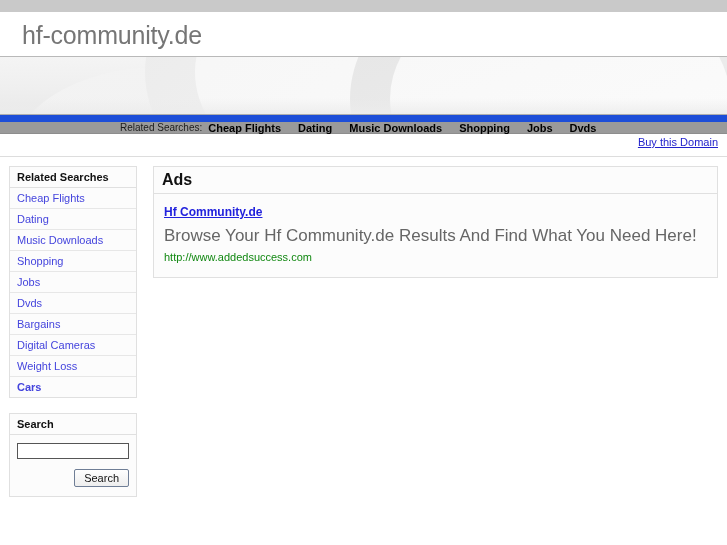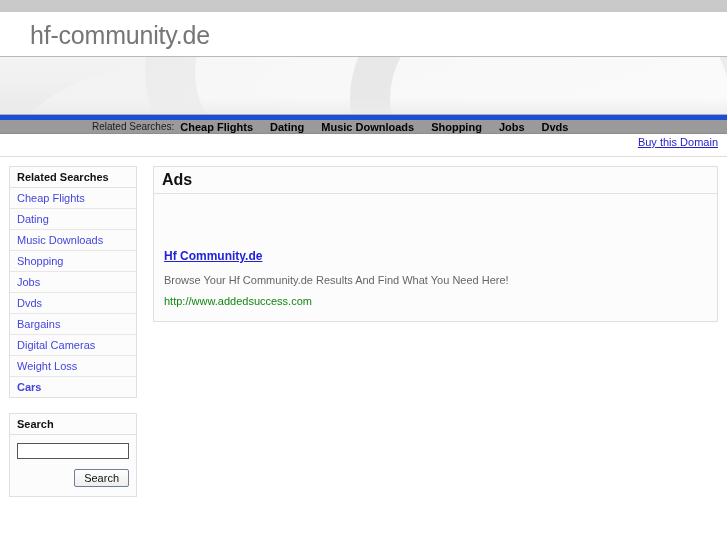--- a/index.html
+++ b/index.html
@@ -27,21 +27,21 @@
 
   
   .title-band {
     height: 44px;
     background: #ffffff;
     position: relative;
     border-bottom: 1px solid #b9b9b9;
   }
   .site-title {
     position: absolute;
-    left: 30px;
+    left: 22px;
     top: 8px;
     font-family: "Liberation Sans", sans-serif;
     font-size: 25px;
     font-weight: normal;
     color: #767676;
     letter-spacing: -0.2px;
     line-height: 30px;
     text-align: center;
   }
 
@@ -98,25 +98,25 @@
     position: absolute;
     left: 0; right: 0; bottom: 0;
     height: 16px;
     background: linear-gradient(to bottom, rgba(255,255,255,0) 0%, rgba(236,236,236,0.85) 100%);
   }
 
   
   .navbar {
     height: 19px;
     background: #9a9a9a;
-    border-top: 5px solid #1d4ed8;
+    border-top: 7px solid #1d4ed8;
     border-bottom: 1px solid #8d8d8d;
     display: flex;
     align-items: center;
-    padding-left: 92px;
+    padding-left: 120px;
     box-sizing: border-box;
   }
   .nav-label {
     color: #1c1c1c;
     font-size: 10px;
     margin-right: 6px;
     white-space: nowrap;
   }
   .nav-item {
     color: #000000;
@@ -223,24 +223,23 @@
   }
   .ad-body { padding: 11px 10px 14px 10px; }
   .ad-title {
     display: inline-block;
     font-size: 12px;
     font-weight: bold;
     color: #2222dd;
     text-decoration: underline;
     cursor: pointer;
     margin-bottom: 10px;
-    margin-top: 44px;
   }
   .ad-desc {
-    font-size: 11px;
+    font-size: 17px;
     color: #666666;
     margin-bottom: 8px;
     line-height: 14px;
   }
   .ad-url {
     font-size: 11px;
     color: #118811;
     text-decoration: none;
     cursor: pointer;
   }

